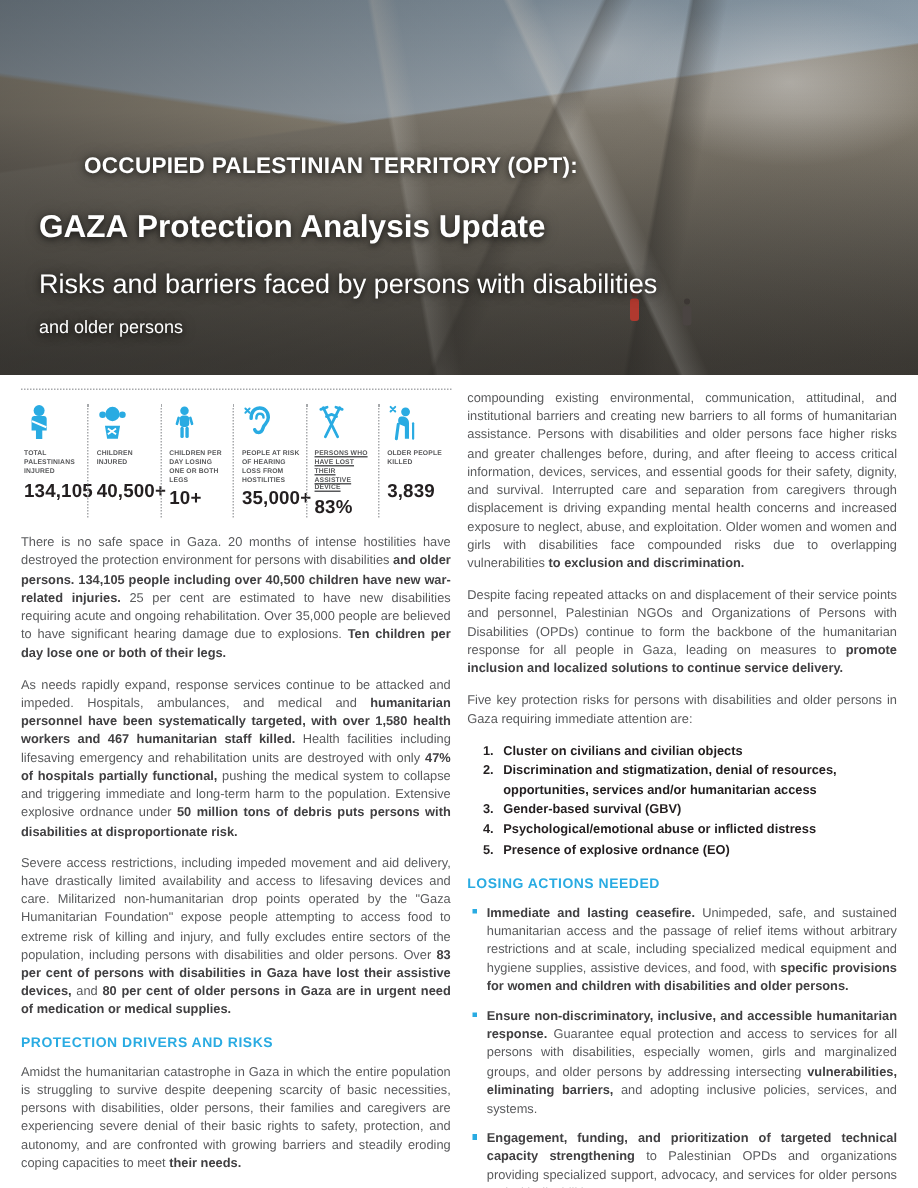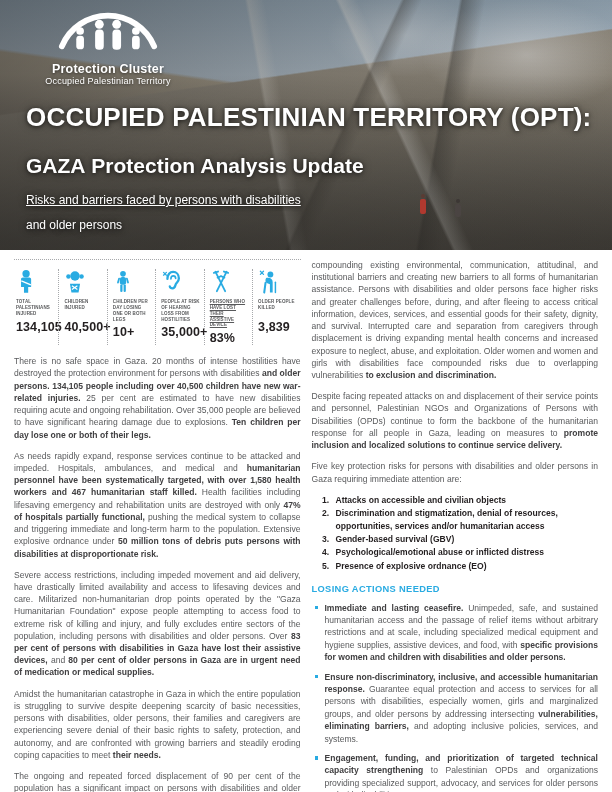--- a/index.html
+++ b/index.html
@@ -36,24 +36,24 @@
     background:linear-gradient(90deg, rgba(25,25,25,.42), rgba(25,25,25,.18) 58%, rgba(25,25,25,.05)),
                linear-gradient(180deg, rgba(0,0,0,.1), transparent 30%, rgba(35,33,30,.45) 96%);
   }
   .hero > *{position:relative;z-index:2;}
   .logo{position:absolute;left:28px;top:6px;width:160px;text-align:center;
         text-shadow:0 1px 3px rgba(0,0,0,.55);}
   .logo-title{font-size:12.5px;font-weight:700;letter-spacing:.2px;margin-top:2px;}
   .logo-sub{font-size:9px;font-weight:400;letter-spacing:.2px;}
   .titles{position:absolute;left:26px;top:102px;right:20px;
           text-shadow:0 1px 4px rgba(0,0,0,.65), 0 0 10px rgba(0,0,0,.35);}
-  .t1{font-size:26px;font-weight:700;letter-spacing:.2px;}
+  .t1{font-size:15px;font-weight:700;letter-spacing:.2px;margin-left:30px;}
   .t2{font-size:21px;font-weight:700;margin-top:21px;}
   .t2 .gaza{font-weight:800;}
-  .sub1{font-size:12px;font-weight:400;margin-top:15px;text-decoration:underline;}
+  .sub1{font-size:18px;font-weight:400;margin-top:15px;}
   .sub2{font-size:12px;font-weight:400;margin-top:11px;}
   .fig{position:absolute;z-index:2;border-radius:2px;}
   .fig .head{width:4px;height:4px;border-radius:50%;margin:0 auto 1px;}
   .fig .body{width:6px;height:15px;border-radius:2px;margin:0 auto;}
   .fig-red{left:420px;top:194px;}
   .fig-red .head{background:#5a3b33;}
   .fig-red .body{background:#b0392f;}
   .fig-dark{left:455px;top:199px;}
   .fig-dark .head{background:#3c3734;}
   .fig-dark .body{background:#4a4442;height:13px;}
@@ -90,37 +90,20 @@
   <div class="hero">
     <div class="fig fig-red">
         <div class="head"></div>
         <div class="body"></div>
       </div>
     <div class="fig fig-dark">
         <div class="head"></div>
         <div class="body"></div>
       </div>
 
-    <div class="logo">
-      <svg width="118" height="50" viewBox="0 0 120 52" aria-hidden="true">
-        <path d="M12 42 A52 52 0 0 1 108 42" fill="none" stroke="#fff" stroke-width="6" stroke-linecap="round"></path>
-        <g fill="#fff">
-          <circle cx="31" cy="26" r="4"></circle>
-            <rect x="27" y="31" width="8" height="14" rx="3.5"></rect>
-          <circle cx="51" cy="19" r="4.6"></circle>
-            <rect x="46.6" y="24.5" width="9" height="21" rx="4"></rect>
-          <circle cx="69" cy="19" r="4.6"></circle>
-            <rect x="64.6" y="24.5" width="9" height="21" rx="4"></rect>
-          <circle cx="89" cy="26" r="4"></circle>
-            <rect x="85" y="31" width="8" height="14" rx="3.5"></rect>
-        </g>
-      </svg>
-      <div class="logo-title">Protection Cluster</div>
-      <div class="logo-sub">Occupied Palestinian Territory</div>
-    </div>
 
     <div class="titles">
       <div class="t1">OCCUPIED PALESTINIAN TERRITORY (OPT):</div>
       <div class="t2"><span class="gaza">GAZA</span><span> Protection Analysis Update</span></div>
       <div class="sub1">Risks and barriers faced by persons with disabilities</div>
       <div class="sub2">and older persons</div>
     </div>
   </div>
 
   <div class="cols">
@@ -210,32 +193,33 @@
           <div class="stat-label">OLDER PEOPLE KILLED</div>
           <div class="stat-value">3,839</div>
         </div>
 
       </div>
 
       <p class="body"><span>There is no safe space in Gaza. 20 months of intense hostilities have destroyed the protection environment for persons with disabilities </span><span class="seg-bold">and older persons. 134,105 people including over 40,500 children have new war-related injuries.</span><span> 25 per cent are estimated to have new disabilities requiring acute and ongoing rehabilitation. Over 35,000 people are believed to have significant hearing damage due to explosions. </span><span class="seg-bold">Ten children per day lose one or both of their legs.</span></p>
       <p class="body"><span>As needs rapidly expand, response services continue to be attacked and impeded. Hospitals, ambulances, and medical and </span><span class="seg-bold">humanitarian personnel have been systematically targeted, with over 1,580 health workers and 467 humanitarian staff killed.</span><span> Health facilities including lifesaving emergency and rehabilitation units are destroyed with only </span><span class="seg-bold">47% of hospitals partially functional,</span><span> pushing the medical system to collapse and triggering immediate and long-term harm to the population. Extensive explosive ordnance under </span><span class="seg-bold">50 million tons of debris puts persons with disabilities at disproportionate risk.</span></p>
       <p class="body"><span>Severe access restrictions, including impeded movement and aid delivery, have drastically limited availability and access to lifesaving devices and care. Militarized non-humanitarian drop points operated by the "Gaza Humanitarian Foundation" expose people attempting to access food to extreme risk of killing and injury, and fully excludes entire sectors of the population, including persons with disabilities and older persons. Over </span><span class="seg-bold">83 per cent of persons with disabilities in Gaza have lost their assistive devices,</span><span> and </span><span class="seg-bold">80 per cent of older persons in Gaza are in urgent need of medication or medical supplies.</span></p>
 
+      <h2 class="section">PROTECTION DRIVERS AND RISKS</h2>
 
       <p class="body"><span>Amidst the humanitarian catastrophe in Gaza in which the entire population is struggling to survive despite deepening scarcity of basic necessities, persons with disabilities, older persons, their families and caregivers are experiencing severe denial of their basic rights to safety, protection, and autonomy, and are confronted with growing barriers and steadily eroding coping capacities to meet </span><span class="seg-bold">their needs.</span></p>
       <p class="body"><span>The ongoing and repeated forced displacement of 90 per cent of the population has a significant impact on persons with disabilities and older persons,</span></p>
     </div>
 
     <div class="col">
       <p class="body"><span>compounding existing environmental, communication, attitudinal, and institutional barriers and creating new barriers to all forms of humanitarian assistance. Persons with disabilities and older persons face higher risks and greater challenges before, during, and after fleeing to access critical information, devices, services, and essential goods for their safety, dignity, and survival. Interrupted care and separation from caregivers through displacement is driving expanding mental health concerns and increased exposure to neglect, abuse, and exploitation. Older women and women and girls with disabilities face compounded risks due to overlapping vulnerabilities </span><span class="seg-bold">to exclusion and discrimination.</span></p>
       <p class="body"><span>Despite facing repeated attacks on and displacement of their service points and personnel, Palestinian NGOs and Organizations of Persons with Disabilities (OPDs) continue to form the backbone of the humanitarian response for all people in Gaza, leading on measures to </span><span class="seg-bold">promote inclusion and localized solutions to continue service delivery.</span></p>
       <p class="body"><span>Five key protection risks for persons with disabilities and older persons in Gaza requiring immediate attention are:</span></p>
 
       <ol class="risks">
-        <li>Attacks on accessible and civilian objects</li>
+        <li>Cluster on civilians and civilian objects</li>
         <li>Discrimination and stigmatization, denial of resources, opportunities, services and/or humanitarian access</li>
         <li>Gender-based survival (GBV)</li>
         <li>Psychological/emotional abuse or inflicted distress</li>
         <li>Presence of explosive ordnance (EO)</li>
       </ol>
 
       <h2 class="section">LOSING ACTIONS NEEDED</h2>
 
       <ul class="actions">
         <li><span class="seg-bold">Immediate and lasting ceasefire.</span><span> Unimpeded, safe, and sustained humanitarian access and the passage of relief items without arbitrary restrictions and at scale, including specialized medical equipment and hygiene supplies, assistive devices, and food, with </span><span class="seg-bold">specific provisions for women and children with disabilities and older persons.</span></li>

